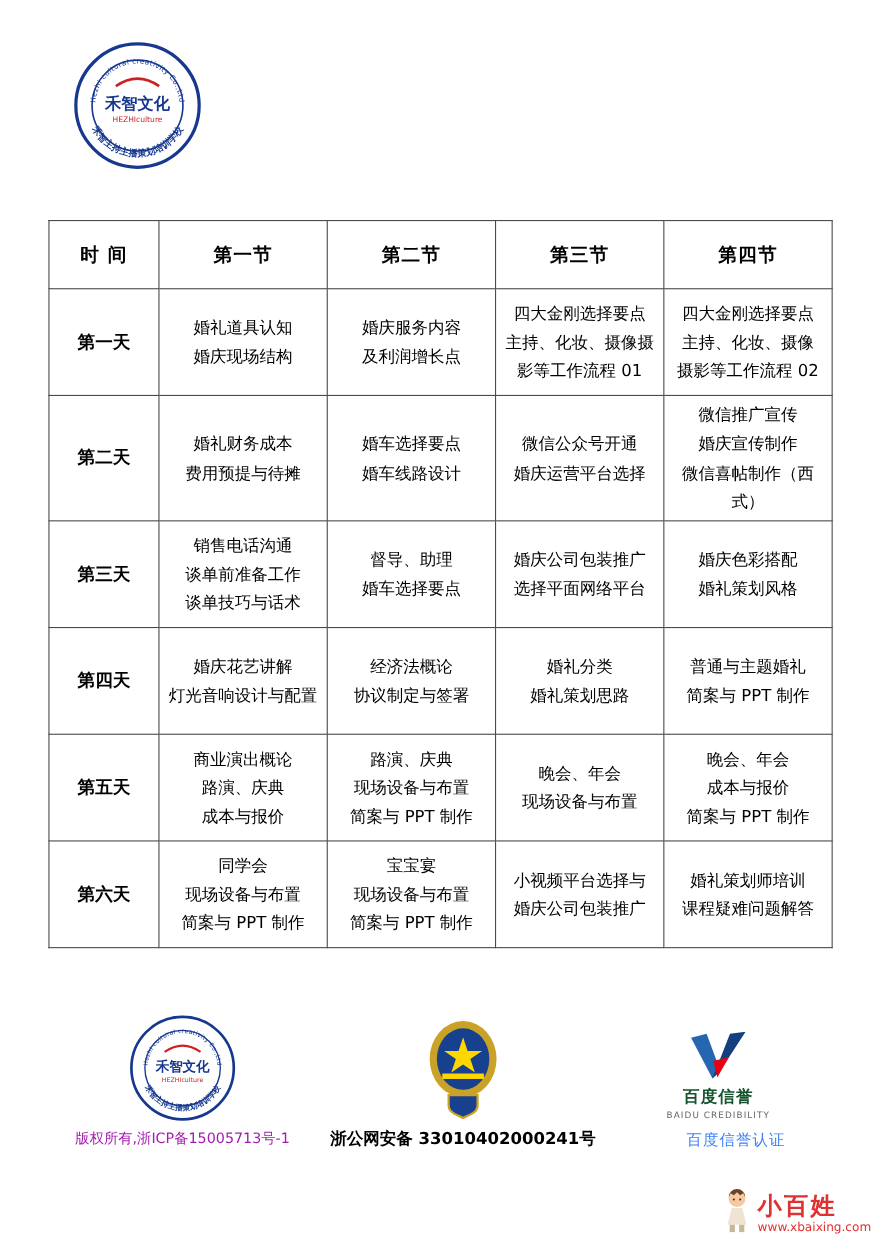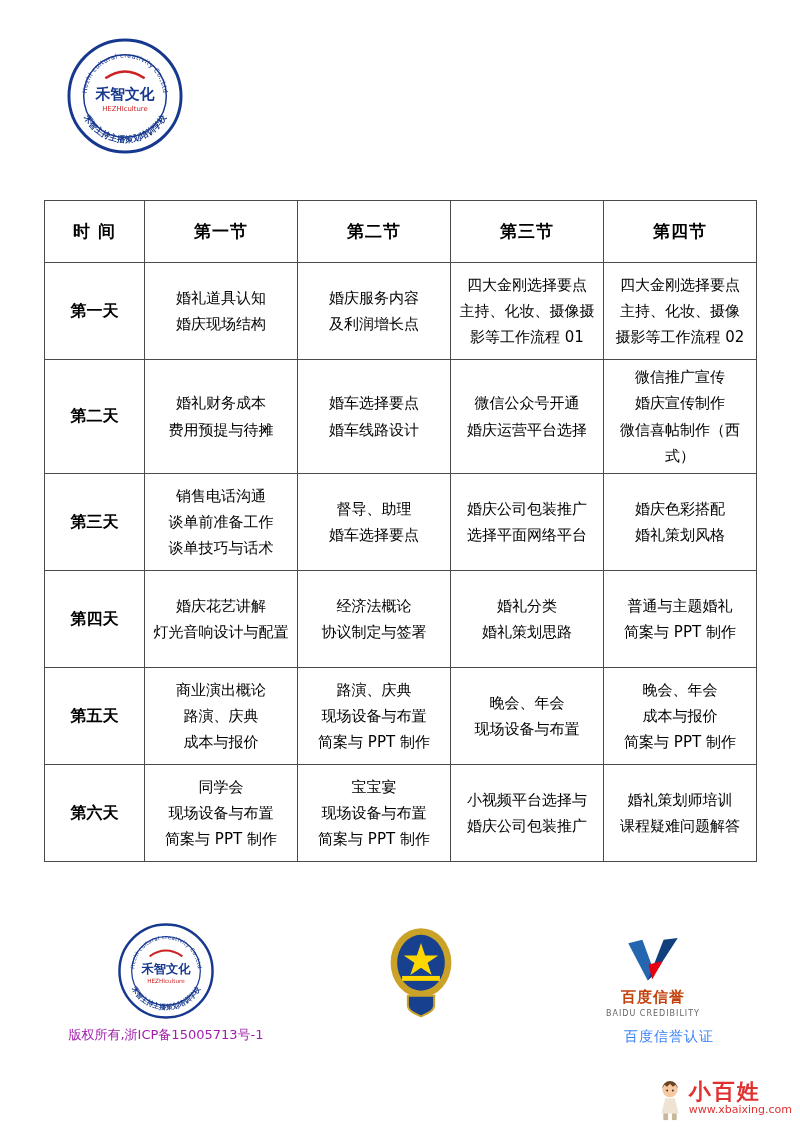--- a/index.html
+++ b/index.html
@@ -40,30 +40,30 @@
   .police-badge{position:absolute;left:384px;top:924px;width:74px;height:94px;}
   .police-record{
     position:absolute;left:298px;top:1026px;width:246px;text-align:center;
     font-size:15px;font-weight:bold;color:#000;
   }
   .baidu-block{
     position:absolute;left:592px;top:938px;width:122px;
     display:flex;flex-direction:column;align-items:center;
   }
   .baidu-v{width:58px;height:46px;}
-  .baidu-name{font-size:15px;font-weight:bold;color:#c2410c;margin-top:4px;letter-spacing:1px;}
+  .baidu-name{font-size:15px;font-weight:bold;color:#14532d;margin-top:4px;letter-spacing:1px;}
   .baidu-en{font-size:8px;color:#666;letter-spacing:1px;margin-top:2px;}
   .baidu-cert{
     position:absolute;left:592px;top:1028px;width:122px;text-align:right;
     font-size:14px;color:#3b82f6;letter-spacing:1px;
   }
 
   
   .watermark{
-    position:absolute;right:8px;bottom:6px;display:flex;align-items:flex-start;gap:4px;
+    position:absolute;right:8px;bottom:6px;display:flex;align-items:flex-end;gap:4px;
   }
   .mascot{width:30px;height:42px;}
   .wm-text{display:flex;flex-direction:column;align-items:flex-start;line-height:1.1;}
   .wm-name{font-size:22px;font-weight:900;color:#e03131;letter-spacing:2px;}
   .wm-url{font-size:11px;color:#e03131;}
 </style>
 </head>
 <body>
 
 <div class="page">
@@ -208,20 +208,21 @@
 
   <div class="police-badge">
     <svg viewBox="0 0 90 112" width="74" height="94">
       <ellipse cx="45" cy="46" rx="37" ry="42" fill="#c9a227"></ellipse>
       <ellipse cx="45" cy="46" rx="29" ry="34" fill="#17408f"></ellipse>
       <polygon points="45,22 50,37 66,37 53,46 58,61 45,52 32,61 37,46 24,37 40,37" fill="#ffd700"></polygon>
       <rect x="22" y="62" width="46" height="6" fill="#ffd700"></rect>
       <path d="M29 86 h32 v11 c0 8 -9 11 -16 14 c-7 -3 -16 -6 -16 -14 z" fill="#17408f" stroke="#c9a227" stroke-width="2.5"></path>
     </svg>
   </div>
+  <div class="police-record">浙公网安备 33010402000241号</div>
 
   <div class="baidu-block">
     <svg class="baidu-v" viewBox="0 0 64 52">
       <polygon points="4,6 20,2 34,40 26,48" fill="#2566b0"></polygon>
       <polygon points="60,0 44,2 26,48 34,40" fill="#123f7d"></polygon>
       <polygon points="27,30 43,26 31,47" fill="#e60012"></polygon>
     </svg>
     <div class="baidu-name">百度信誉</div>
     <div class="baidu-en">BAIDU CREDIBILITY</div>
   </div>

